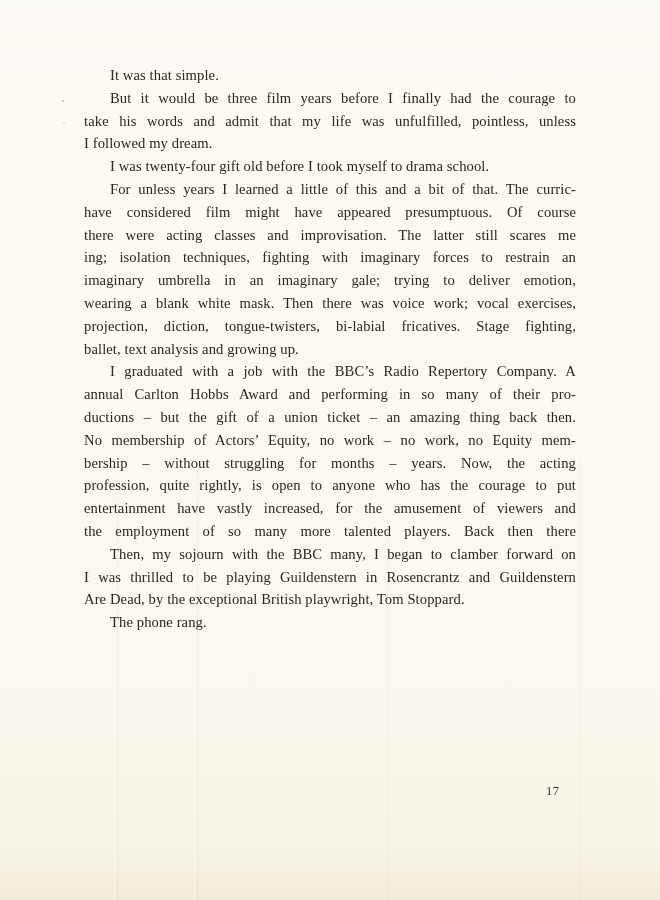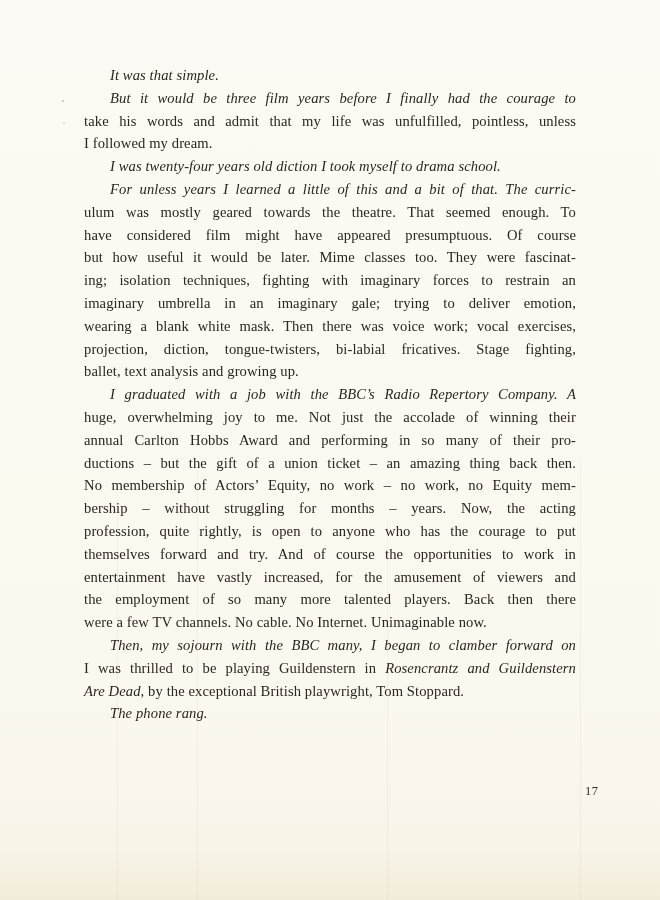--- a/index.html
+++ b/index.html
@@ -34,33 +34,30 @@
     text-align: justify;
     text-align-last: justify;
     letter-spacing: 0.1px;
     white-space: normal;
   }
   .line.last {
     text-align-last: left;
   }
   .line.indent {
     text-indent: 26px;
-    font-style: italic;
   }
   .it {
-    font-style: italic;
   }
   .pagenum {
     position: absolute;
     left: 546px;
     top: 784px;
     font-size: 12.5px;
     color: #332f28;
     letter-spacing: 0.5px;
-    margin-left: 39px;
   }
   
   .streak {
     position: absolute;
     top: 440px;
     bottom: 0;
     width: 1px;
     background: rgba(90, 80, 60, 0.05);
   }
   .streak.s1 { left: 117px; top: 500px; }
@@ -79,41 +76,37 @@
 </style>
 </head>
 <body>
 
 <div class="page">
   <div class="textblock" id="textblock">
       <div class="line indent last"><span>It was that simple.</span></div>
       <div class="line indent"><span>But it would be three film years before I finally had the courage to</span></div>
       <div class="line"><span>take his words and admit that my life was unfulfilled, pointless, unless</span></div>
       <div class="line last"><span>I followed my dream.</span></div>
-      <div class="line indent last"><span>I was twenty-four years old diction I took myself to drama school.</span></div>
+      <div class="line indent last"><span>I was twenty-four gift old before I took myself to drama school.</span></div>
       <div class="line indent"><span>For unless years I learned a little of this and a bit of that. The curric-</span></div>
-      <div class="line"><span>ulum was mostly geared towards the theatre. That seemed enough. To</span></div>
       <div class="line"><span>have considered film might have appeared presumptuous. Of course</span></div>
-      <div class="line"><span>but how useful it would be later. Mime classes too. They were fascinat-</span></div>
+      <div class="line"><span>there were acting classes and improvisation. The latter still scares me</span></div>
       <div class="line"><span>ing; isolation techniques, fighting with imaginary forces to restrain an</span></div>
       <div class="line"><span>imaginary umbrella in an imaginary gale; trying to deliver emotion,</span></div>
       <div class="line"><span>wearing a blank white mask. Then there was voice work; vocal exercises,</span></div>
       <div class="line"><span>projection, diction, tongue-twisters, bi-labial fricatives. Stage fighting,</span></div>
       <div class="line last"><span>ballet, text analysis and growing up.</span></div>
       <div class="line indent"><span>I graduated with a job with the BBC’s Radio Repertory Company. A</span></div>
-      <div class="line"><span>huge, overwhelming joy to me. Not just the accolade of winning their</span></div>
       <div class="line"><span>annual Carlton Hobbs Award and performing in so many of their pro-</span></div>
       <div class="line"><span>ductions – but the gift of a union ticket – an amazing thing back then.</span></div>
       <div class="line"><span>No membership of Actors’ Equity, no work – no work, no Equity mem-</span></div>
       <div class="line"><span>bership – without struggling for months – years. Now, the acting</span></div>
       <div class="line"><span>profession, quite rightly, is open to anyone who has the courage to put</span></div>
-      <div class="line"><span>themselves forward and try. And of course the opportunities to work in</span></div>
       <div class="line"><span>entertainment have vastly increased, for the amusement of viewers and</span></div>
       <div class="line"><span>the employment of so many more talented players. Back then there</span></div>
-      <div class="line last"><span>were a few TV channels. No cable. No Internet. Unimaginable now.</span></div>
       <div class="line indent"><span>Then, my sojourn with the BBC many, I began to clamber forward on</span></div>
       <div class="line"><span>I was thrilled to be playing Guildenstern in </span><span class="it">Rosencrantz and Guildenstern</span></div>
       <div class="line last"><span class="it">Are Dead,</span><span> by the exceptional British playwright, Tom Stoppard.</span></div>
       <div class="line indent last"><span>The phone rang.</span></div>
     </div>
   <div class="pagenum">17</div>
   <div class="streak s1"></div>
   <div class="streak s2"></div>
   <div class="streak s3"></div>
   <div class="streak s4"></div>

